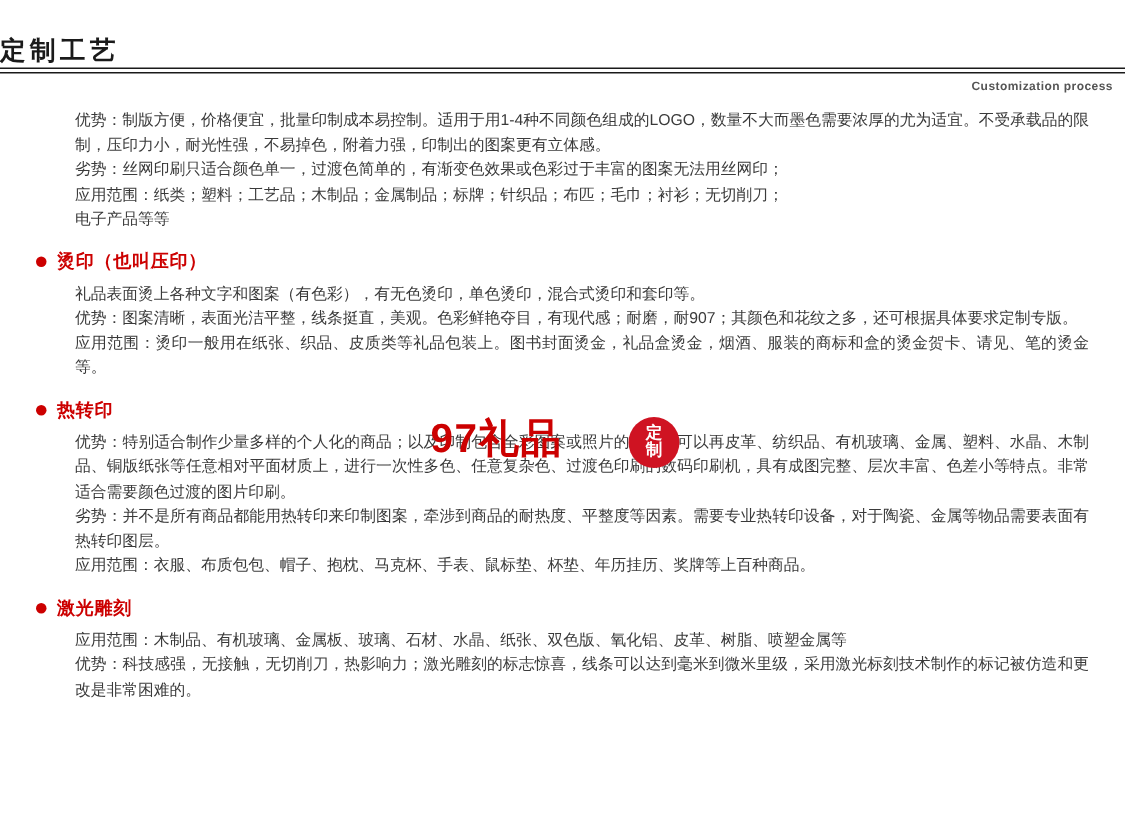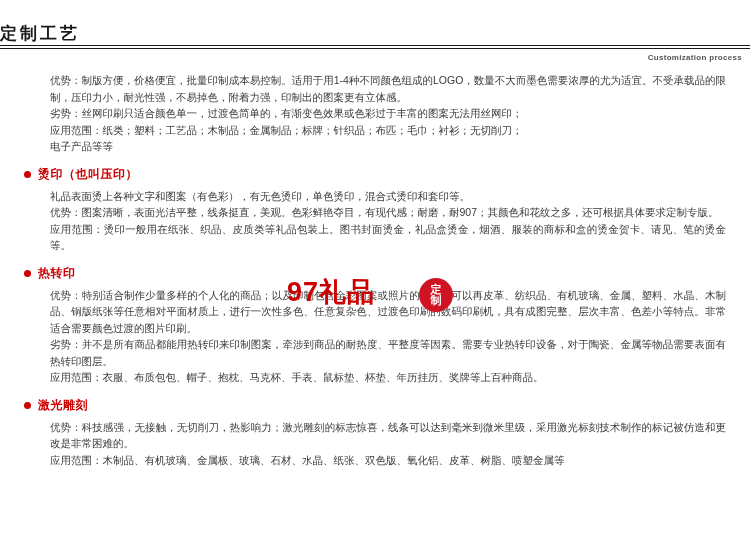--- a/index.html
+++ b/index.html
@@ -174,22 +174,22 @@
       <p class="para">优势：特别适合制作少量多样的个人化的商品；以及印制包含全彩图案或照片的图案，可以再皮革、纺织品、有机玻璃、金属、塑料、水晶、木制品、铜版纸张等任意相对平面材质上，进行一次性多色、任意复杂色、过渡色印刷的数码印刷机，具有成图完整、层次丰富、色差小等特点。非常适合需要颜色过渡的图片印刷。</p>
       <p class="para">劣势：并不是所有商品都能用热转印来印制图案，牵涉到商品的耐热度、平整度等因素。需要专业热转印设备，对于陶瓷、金属等物品需要表面有热转印图层。</p>
       <p class="para">应用范围：衣服、布质包包、帽子、抱枕、马克杯、手表、鼠标垫、杯垫、年历挂历、奖牌等上百种商品。</p>
     </div>
 
     <div class="section">
       <div class="section-head">
         <span class="bullet"></span>
         <span class="section-title">激光雕刻</span>
       </div>
+      <p class="para">应用范围：木制品、有机玻璃、金属板、玻璃、石材、水晶、纸张、双色版、氧化铝、皮革、树脂、喷塑金属等</p>
       <p class="para">优势：科技感强，无接触，无切削刀，热影响力；激光雕刻的标志惊喜，线条可以达到毫米到微米里级，采用激光标刻技术制作的标记被仿造和更改是非常困难的。</p>
-      <p class="para">应用范围：木制品、有机玻璃、金属板、玻璃、石材、水晶、纸张、双色版、氧化铝、皮革、树脂、喷塑金属等</p>
     </div>
 
   </div>
 
   <div class="watermark">
     <span class="wm-text">97礼品</span>
     <span class="wm-seal">
       <span>定</span>
       <span>制</span>
     </span>

